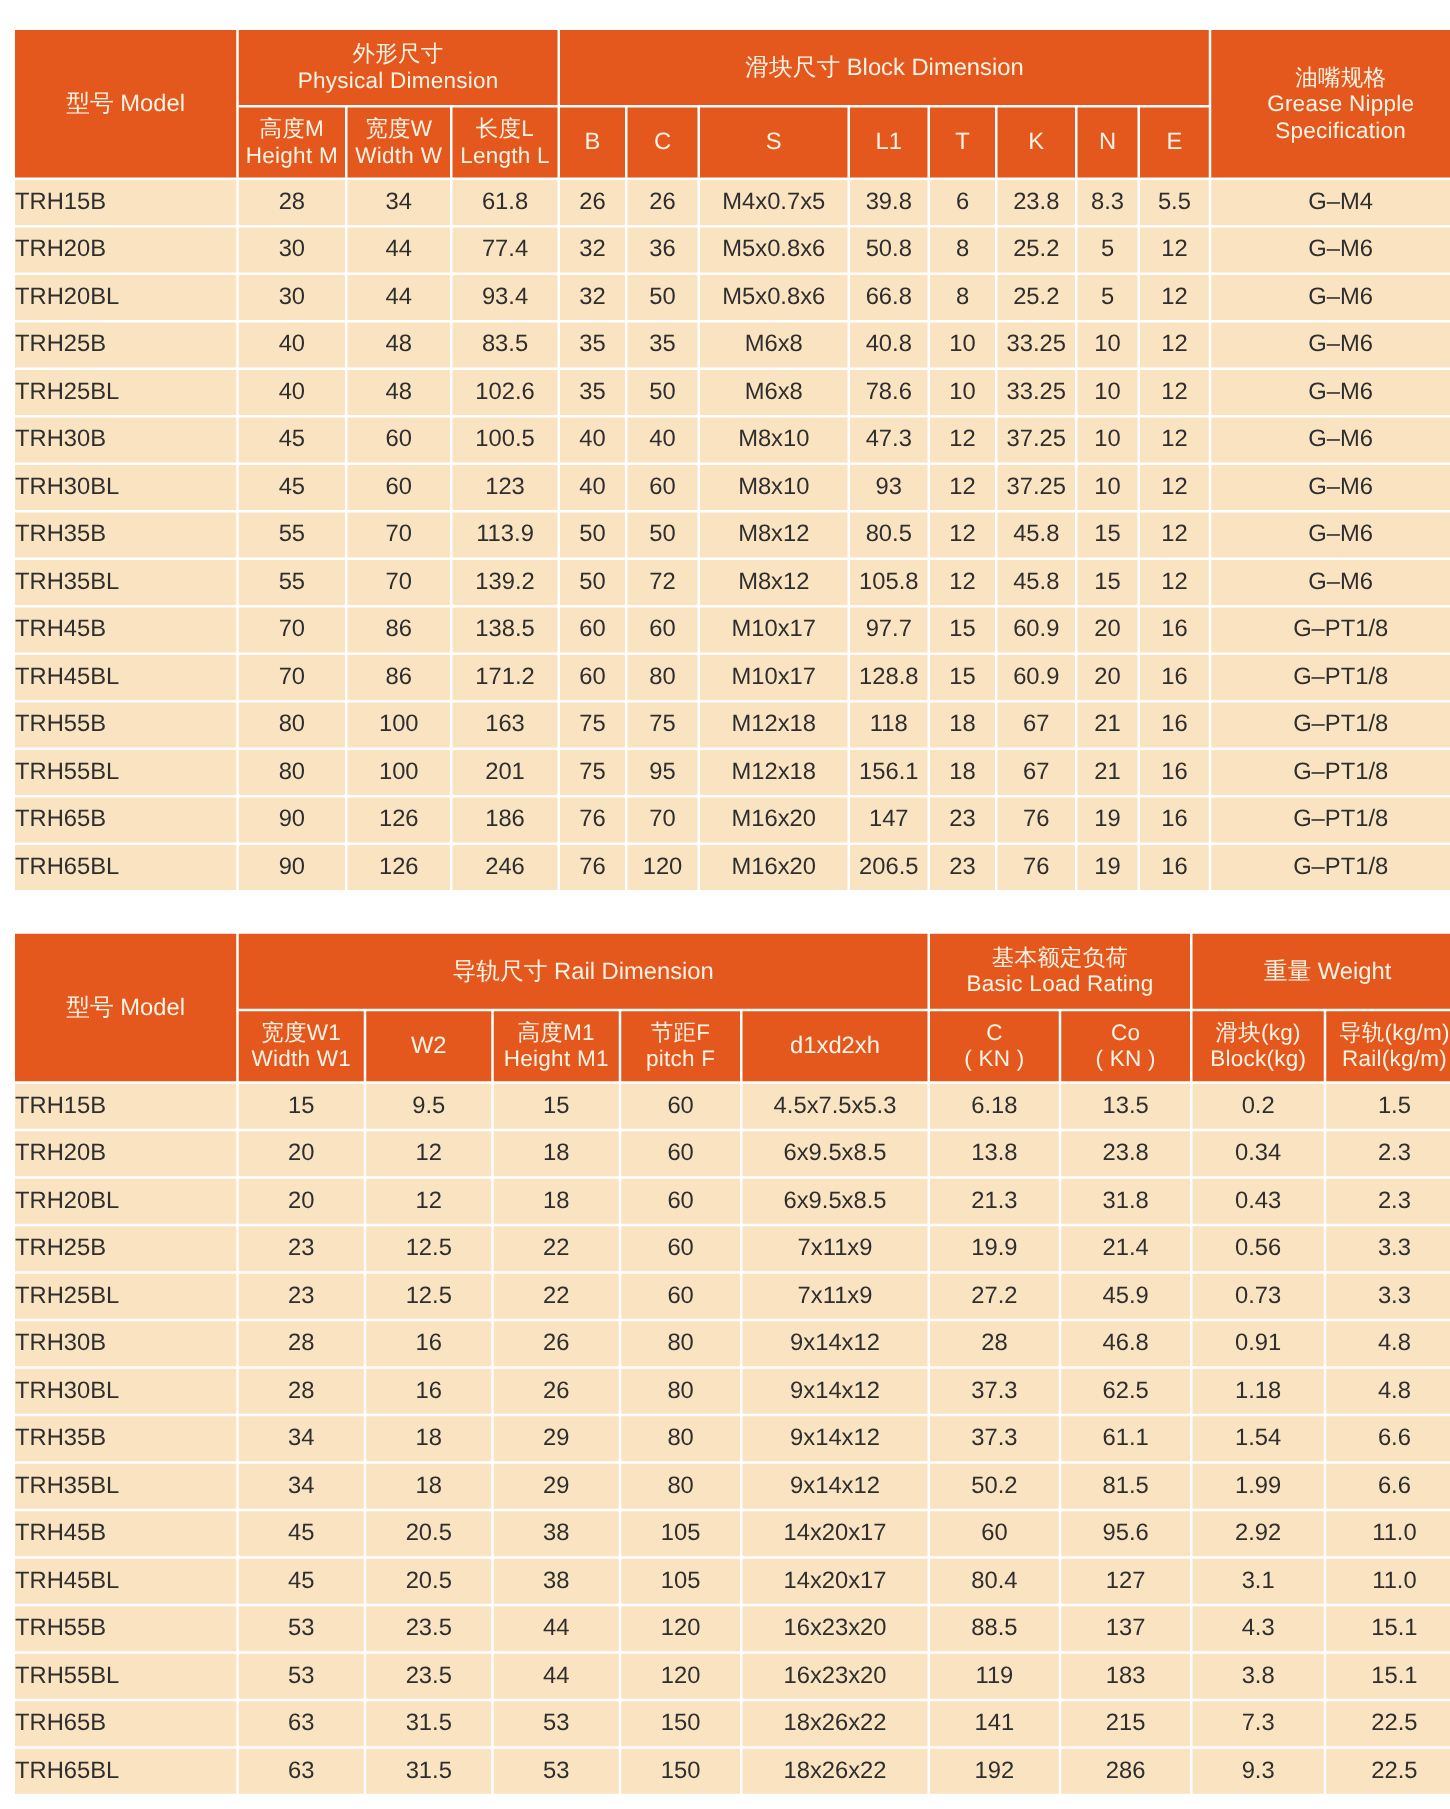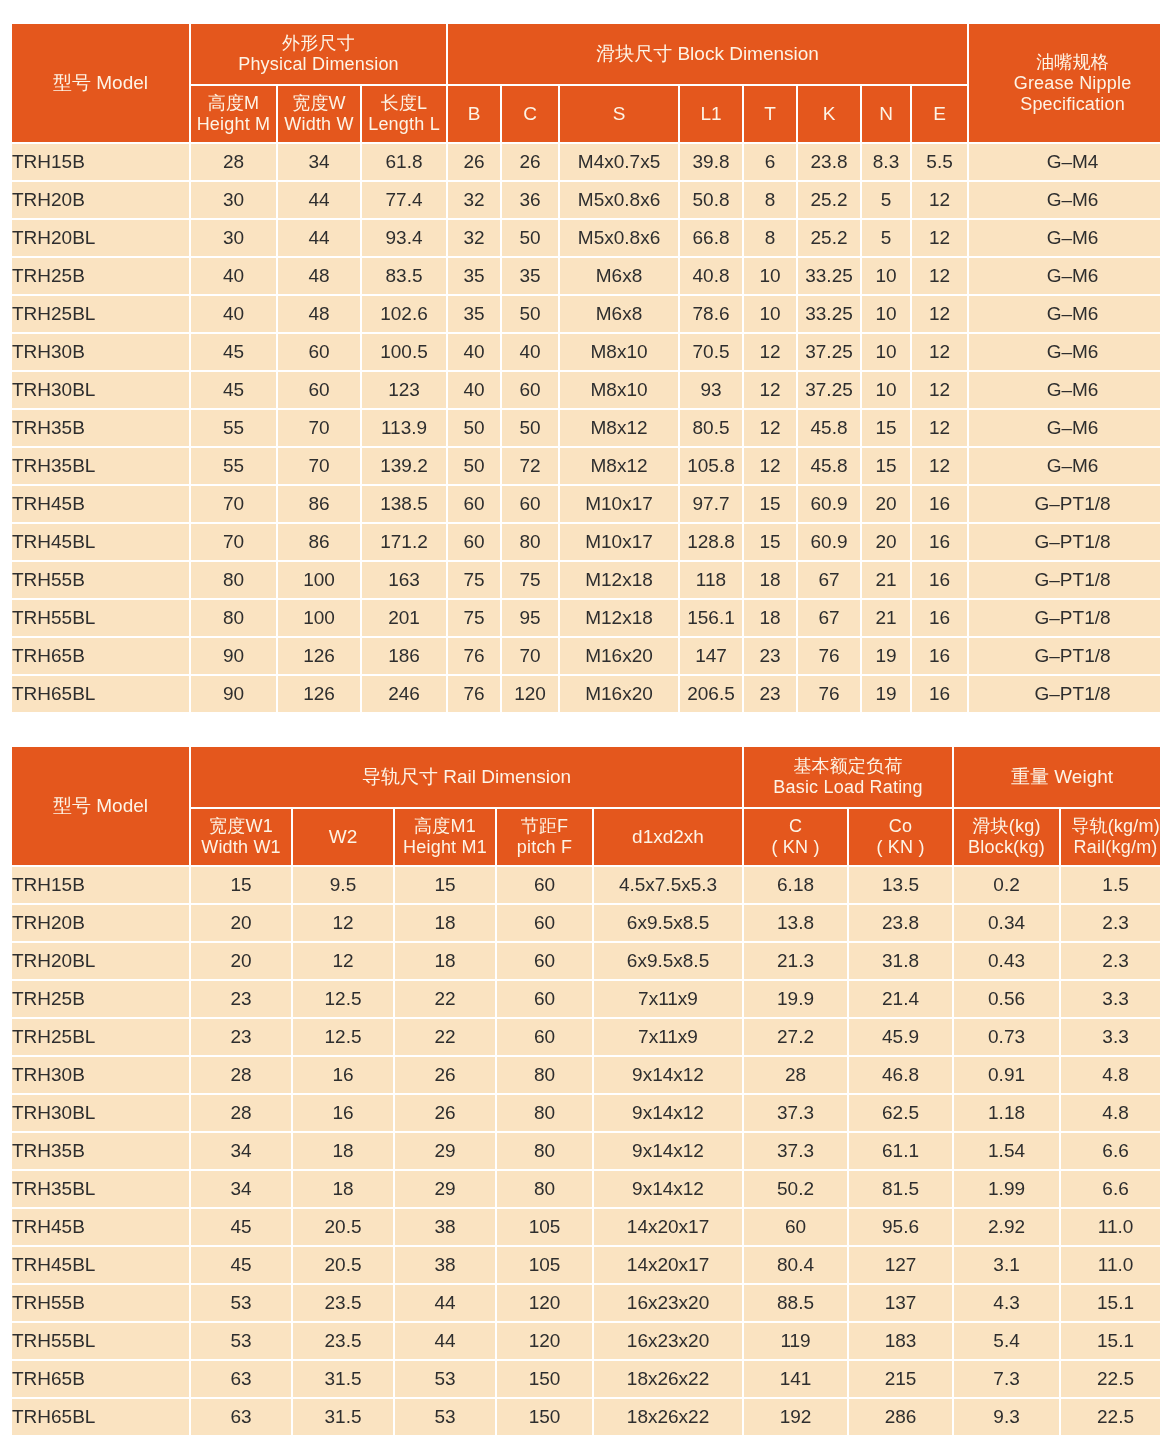--- a/index.html
+++ b/index.html
@@ -206,21 +206,21 @@
           <td>G–M6</td>
         </tr>
         <tr>
           <td class="model">TRH30B</td>
           <td>45</td>
           <td>60</td>
           <td>100.5</td>
           <td>40</td>
           <td>40</td>
           <td>M8x10</td>
-          <td>70.5</td>
+          <td>47.3</td>
           <td>12</td>
           <td>37.25</td>
           <td>10</td>
           <td>12</td>
           <td>G–M6</td>
         </tr>
         <tr>
           <td class="model">TRH30BL</td>
           <td>45</td>
           <td>60</td>
@@ -573,21 +573,21 @@
         </tr>
         <tr>
           <td class="model">TRH55BL</td>
           <td>53</td>
           <td>23.5</td>
           <td>44</td>
           <td>120</td>
           <td>16x23x20</td>
           <td>119</td>
           <td>183</td>
-          <td>5.4</td>
+          <td>3.8</td>
           <td>15.1</td>
         </tr>
         <tr>
           <td class="model">TRH65B</td>
           <td>63</td>
           <td>31.5</td>
           <td>53</td>
           <td>150</td>
           <td>18x26x22</td>
           <td>141</td>

